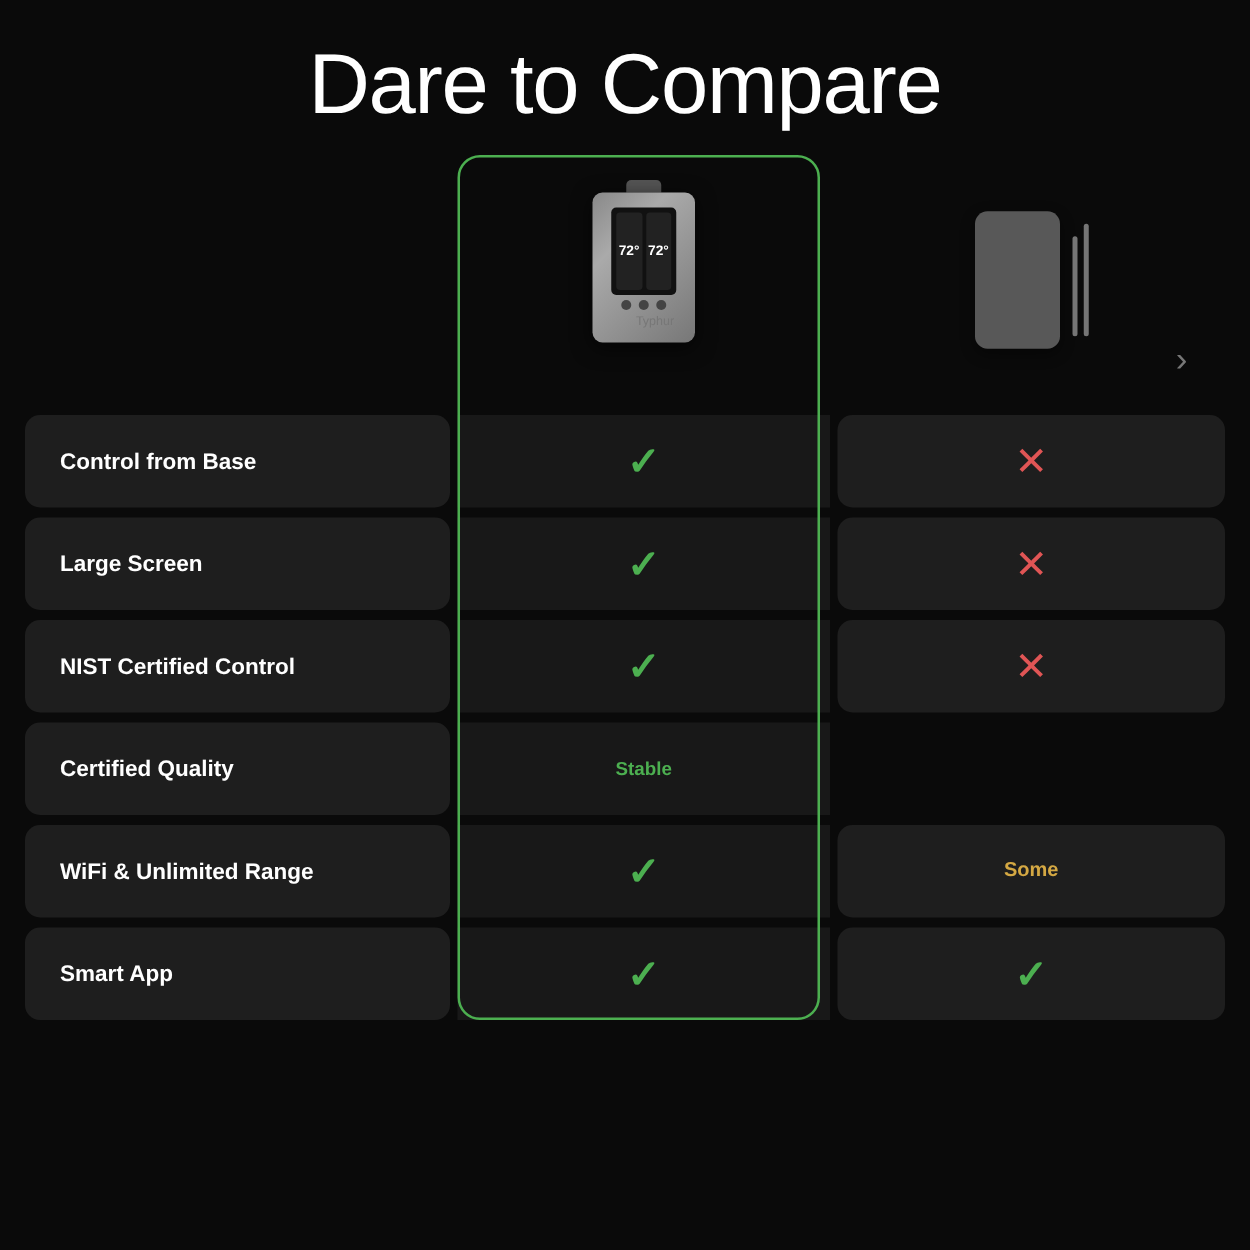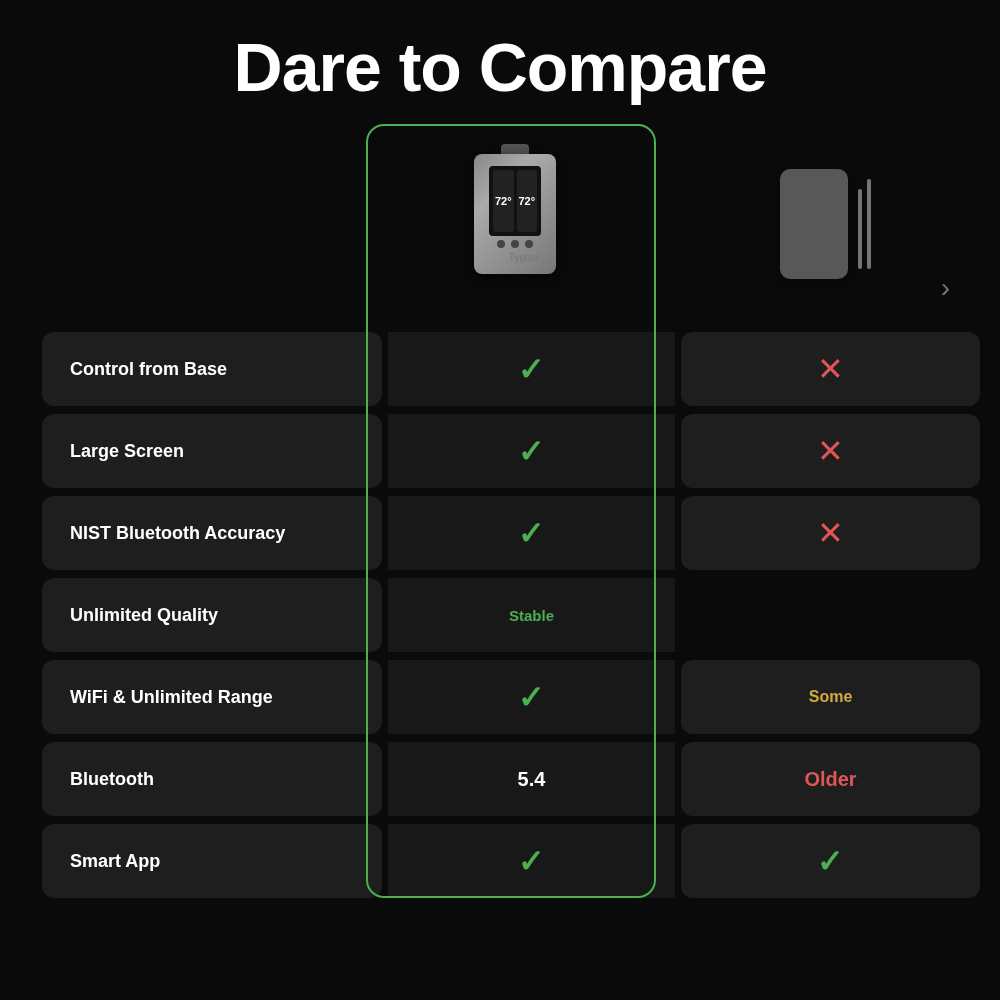--- a/index.html
+++ b/index.html
@@ -11,21 +11,21 @@
       font-family: -apple-system, BlinkMacSystemFont, 'Segoe UI', sans-serif;
       overflow: hidden;
       display: flex;
       flex-direction: column;
       align-items: center;
     }
 
     .title {
       color: #ffffff;
       font-size: 68px;
-      font-weight: 700;
+      font-weight: 400;
       text-align: center;
       margin-top: 28px;
       margin-bottom: 18px;
       letter-spacing: -1px;
     }
 
     
     .product-header {
       display: grid;
       grid-template-columns: 340px 1fr 1fr;
@@ -175,21 +175,20 @@
     .rows-container {
       display: flex;
       flex-direction: column;
       gap: 8px;
     }
 
     .compare-row {
       display: grid;
       grid-template-columns: 340px 1fr 1fr;
       height: 74px;
-      margin-left: 22px;
     }
 
     .feature-cell {
       background: #1e1e1e;
       border-radius: 12px;
       display: flex;
       align-items: center;
       padding-left: 28px;
       font-size: 18px;
       font-weight: 700;
@@ -320,50 +319,41 @@
       <div class="compare-row">
         <div class="feature-cell">Large Screen</div>
         <div class="value-cell typhur-col">
           <span class="check-green">✓</span>
         </div>
         <div class="value-cell competitor-col">
           <span class="cross-red">✕</span>
         </div>
       </div>
       <div class="compare-row">
-        <div class="feature-cell">NIST Bluetooth Accuracy</div>
+        <div class="feature-cell">NIST Certified Control</div>
         <div class="value-cell typhur-col">
           <span class="check-green">✓</span>
         </div>
         <div class="value-cell competitor-col">
           <span class="cross-red">✕</span>
         </div>
       </div>
       <div class="compare-row">
-        <div class="feature-cell">Unlimited Quality</div>
+        <div class="feature-cell">Certified Quality</div>
         <div class="value-cell typhur-col">
           <span class="text-green">Stable</span>
         </div>
       </div>
       <div class="compare-row">
         <div class="feature-cell">WiFi &amp; Unlimited Range</div>
         <div class="value-cell typhur-col">
           <span class="check-green">✓</span>
         </div>
         <div class="value-cell competitor-col">
           <span class="text-yellow">Some</span>
-        </div>
-      </div>
-      <div class="compare-row">
-        <div class="feature-cell">Bluetooth</div>
-        <div class="value-cell typhur-col">
-          <span class="text-white">5.4</span>
-        </div>
-        <div class="value-cell competitor-col">
-          <span class="text-red">Older</span>
         </div>
       </div>
       <div class="compare-row">
         <div class="feature-cell">Smart App</div>
         <div class="value-cell typhur-col">
           <span class="check-green">✓</span>
         </div>
         <div class="value-cell competitor-col">
           <span class="check-green">✓</span>
         </div>

